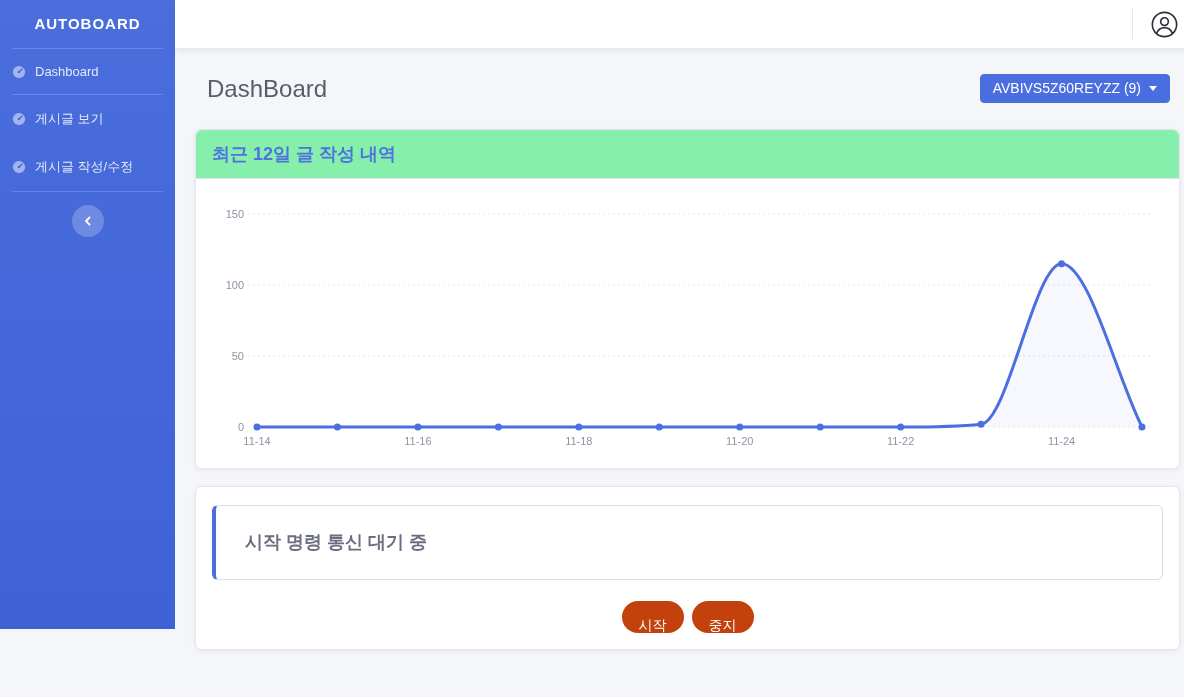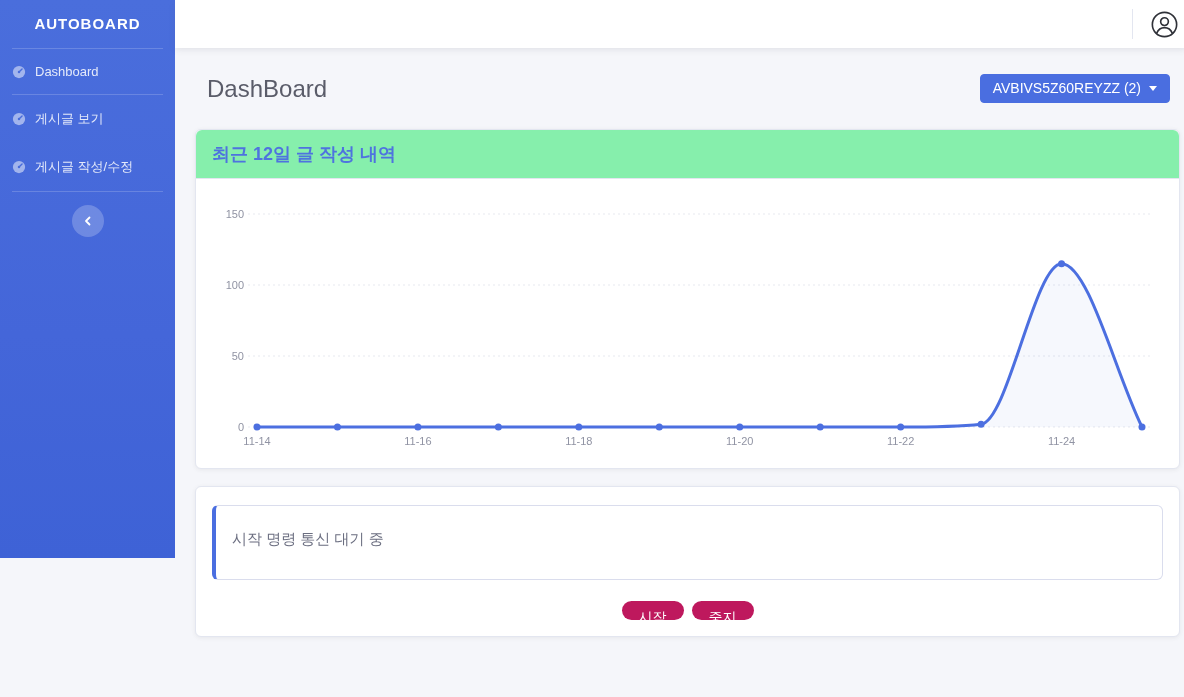--- a/index.html
+++ b/index.html
@@ -7,21 +7,21 @@
   body {
     font-family: "Liberation Sans", sans-serif;
     background: #f5f6fa;
     display: flex;
     font-size: 14px;
     color: #5a5c69;
   }
 
   
   .sidebar {
-    width: 175px; min-width: 175px; height: 558px;
+    width: 175px; min-width: 175px; height: 629px;
     background: linear-gradient(180deg, #4a6edc 0%, #4466d9 60%, #3e62d6 100%);
     color: #fff;
     display: flex; flex-direction: column;
   }
   .brand {
     height: 48px; line-height: 48px; text-align: center;
     font-weight: bold; font-size: 15px; letter-spacing: 1px; color: #ffffff;
     cursor: pointer;
   }
   .s-div { border: none; border-top: 1px solid rgba(255,255,255,0.18); margin: 0 12px; }
@@ -76,27 +76,28 @@
     padding: 12px 16px; font-size: 18px; font-weight: bold; color: #4e73df;
   }
   .card-body { padding: 0; }
 
   .chart-wrap { width: 100%; height: 289px; }
 
   .task-body { padding: 18px 16px 16px 16px; }
   .status-box {
     border: 1px solid #dadded; border-left: 4px solid #4a6ee0;
     border-radius: 6px; min-height: 75px;
-    padding: 24px 16px; font-size: 15px; color: #6b6e80;
+    padding: 24px 29px; font-size: 18px; color: #6b6e80;
     background: #ffffff;
+    font-weight: bold;
   }
   .btn-row { display: flex; justify-content: center; gap: 8px; margin-top: 21px; }
   .pill-btn {
-    background: #be185d; color: #ffffff; border: none; cursor: pointer;
-    border-radius: 17px; height: 19px; padding: 8px 17px; font-size: 14px;
+    background: #c2410c; color: #ffffff; border: none; cursor: pointer;
+    border-radius: 17px; height: 19px; padding: 16px 17px; font-size: 14px;
     font-family: "Liberation Sans", sans-serif;
   }
 </style>
 </head>
 <body>
 
 <aside class="sidebar">
   <div class="brand">AUTOBOARD</div>
   <hr class="s-div">
 
@@ -150,21 +151,21 @@
         <path d="M5.8 23.2 C7.6 18.9 10.5 17.2 14 17.2 C17.5 17.2 20.4 18.9 22.2 23.2" fill="none" stroke="#2f3138" stroke-width="1.7"></path>
       </svg>
     </button>
   </header>
 
   <div class="content">
 
     <div class="page-head">
       <h1 class="page-title">DashBoard</h1>
       <button class="account-btn">
-        <span>AVBIVS5Z60REYZZ (2)</span>
+        <span>AVBIVS5Z60REYZZ (9)</span>
         <span class="caret"></span>
       </button>
     </div>
 
     <section class="card">
       <div class="card-header">최근 12일 글 작성 내역</div>
       <div class="card-body">
         <div class="chart-wrap" id="chart"><svg width="983" height="285" viewBox="0 0 983 285">
               <line x1="52" y1="248" x2="955" y2="248" stroke="#e7e9ef" stroke-width="1" stroke-dasharray="2,3"></line>
               <text x="48" y="252" text-anchor="end" font-size="11" fill="#9093a3" font-family="Liberation Sans, sans-serif">0</text>

